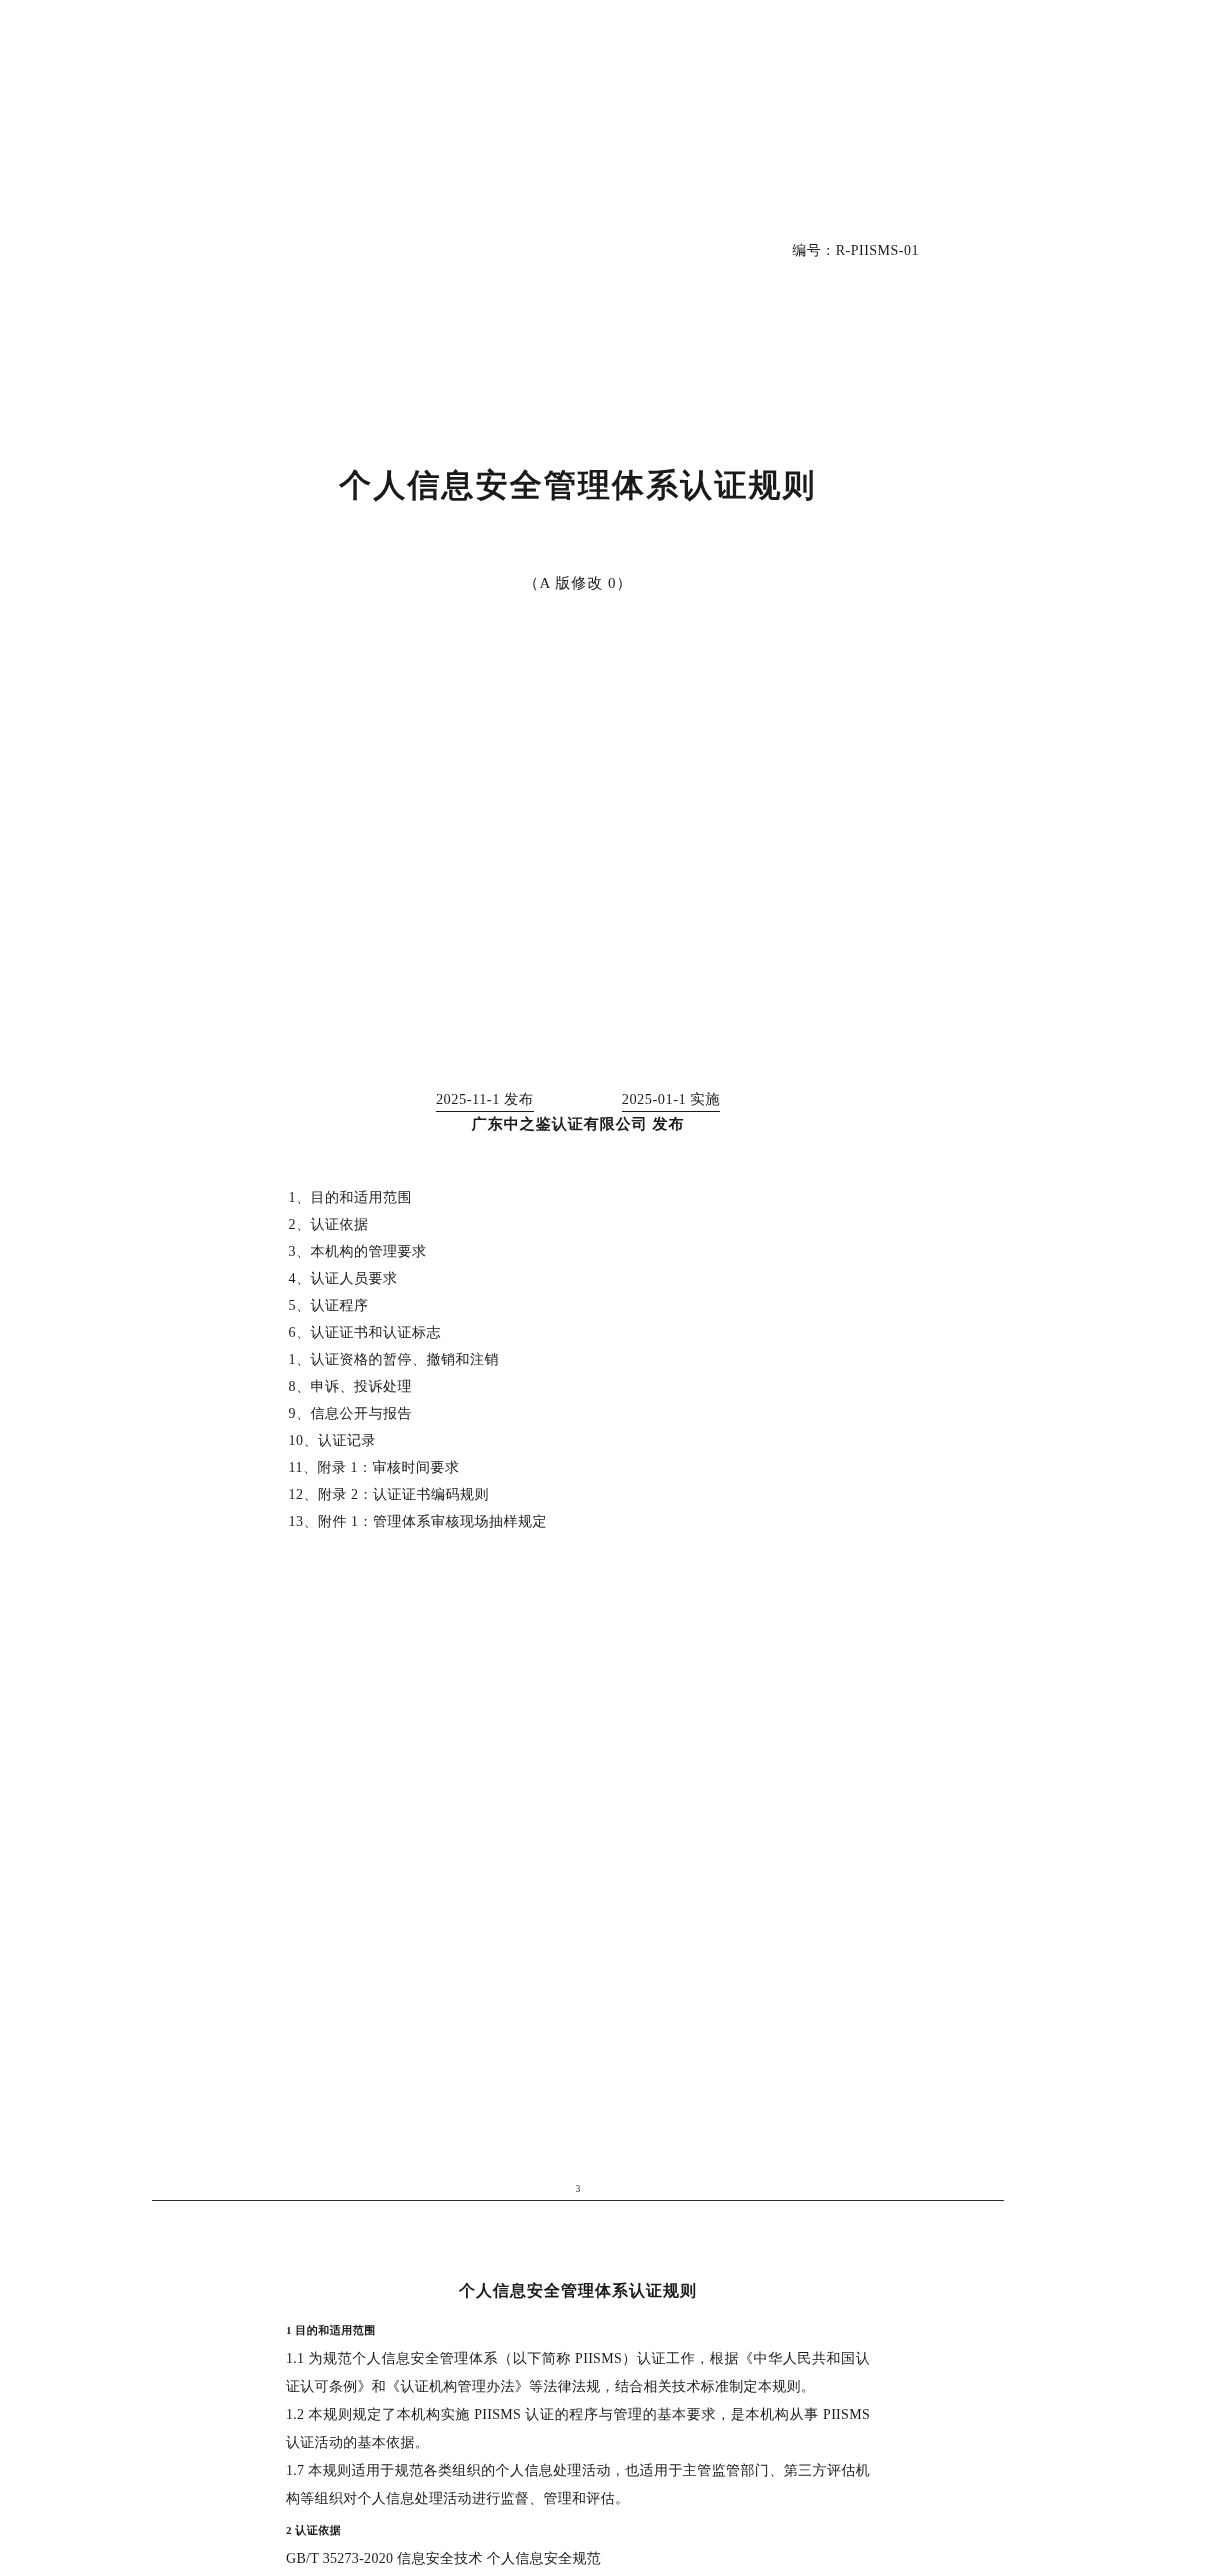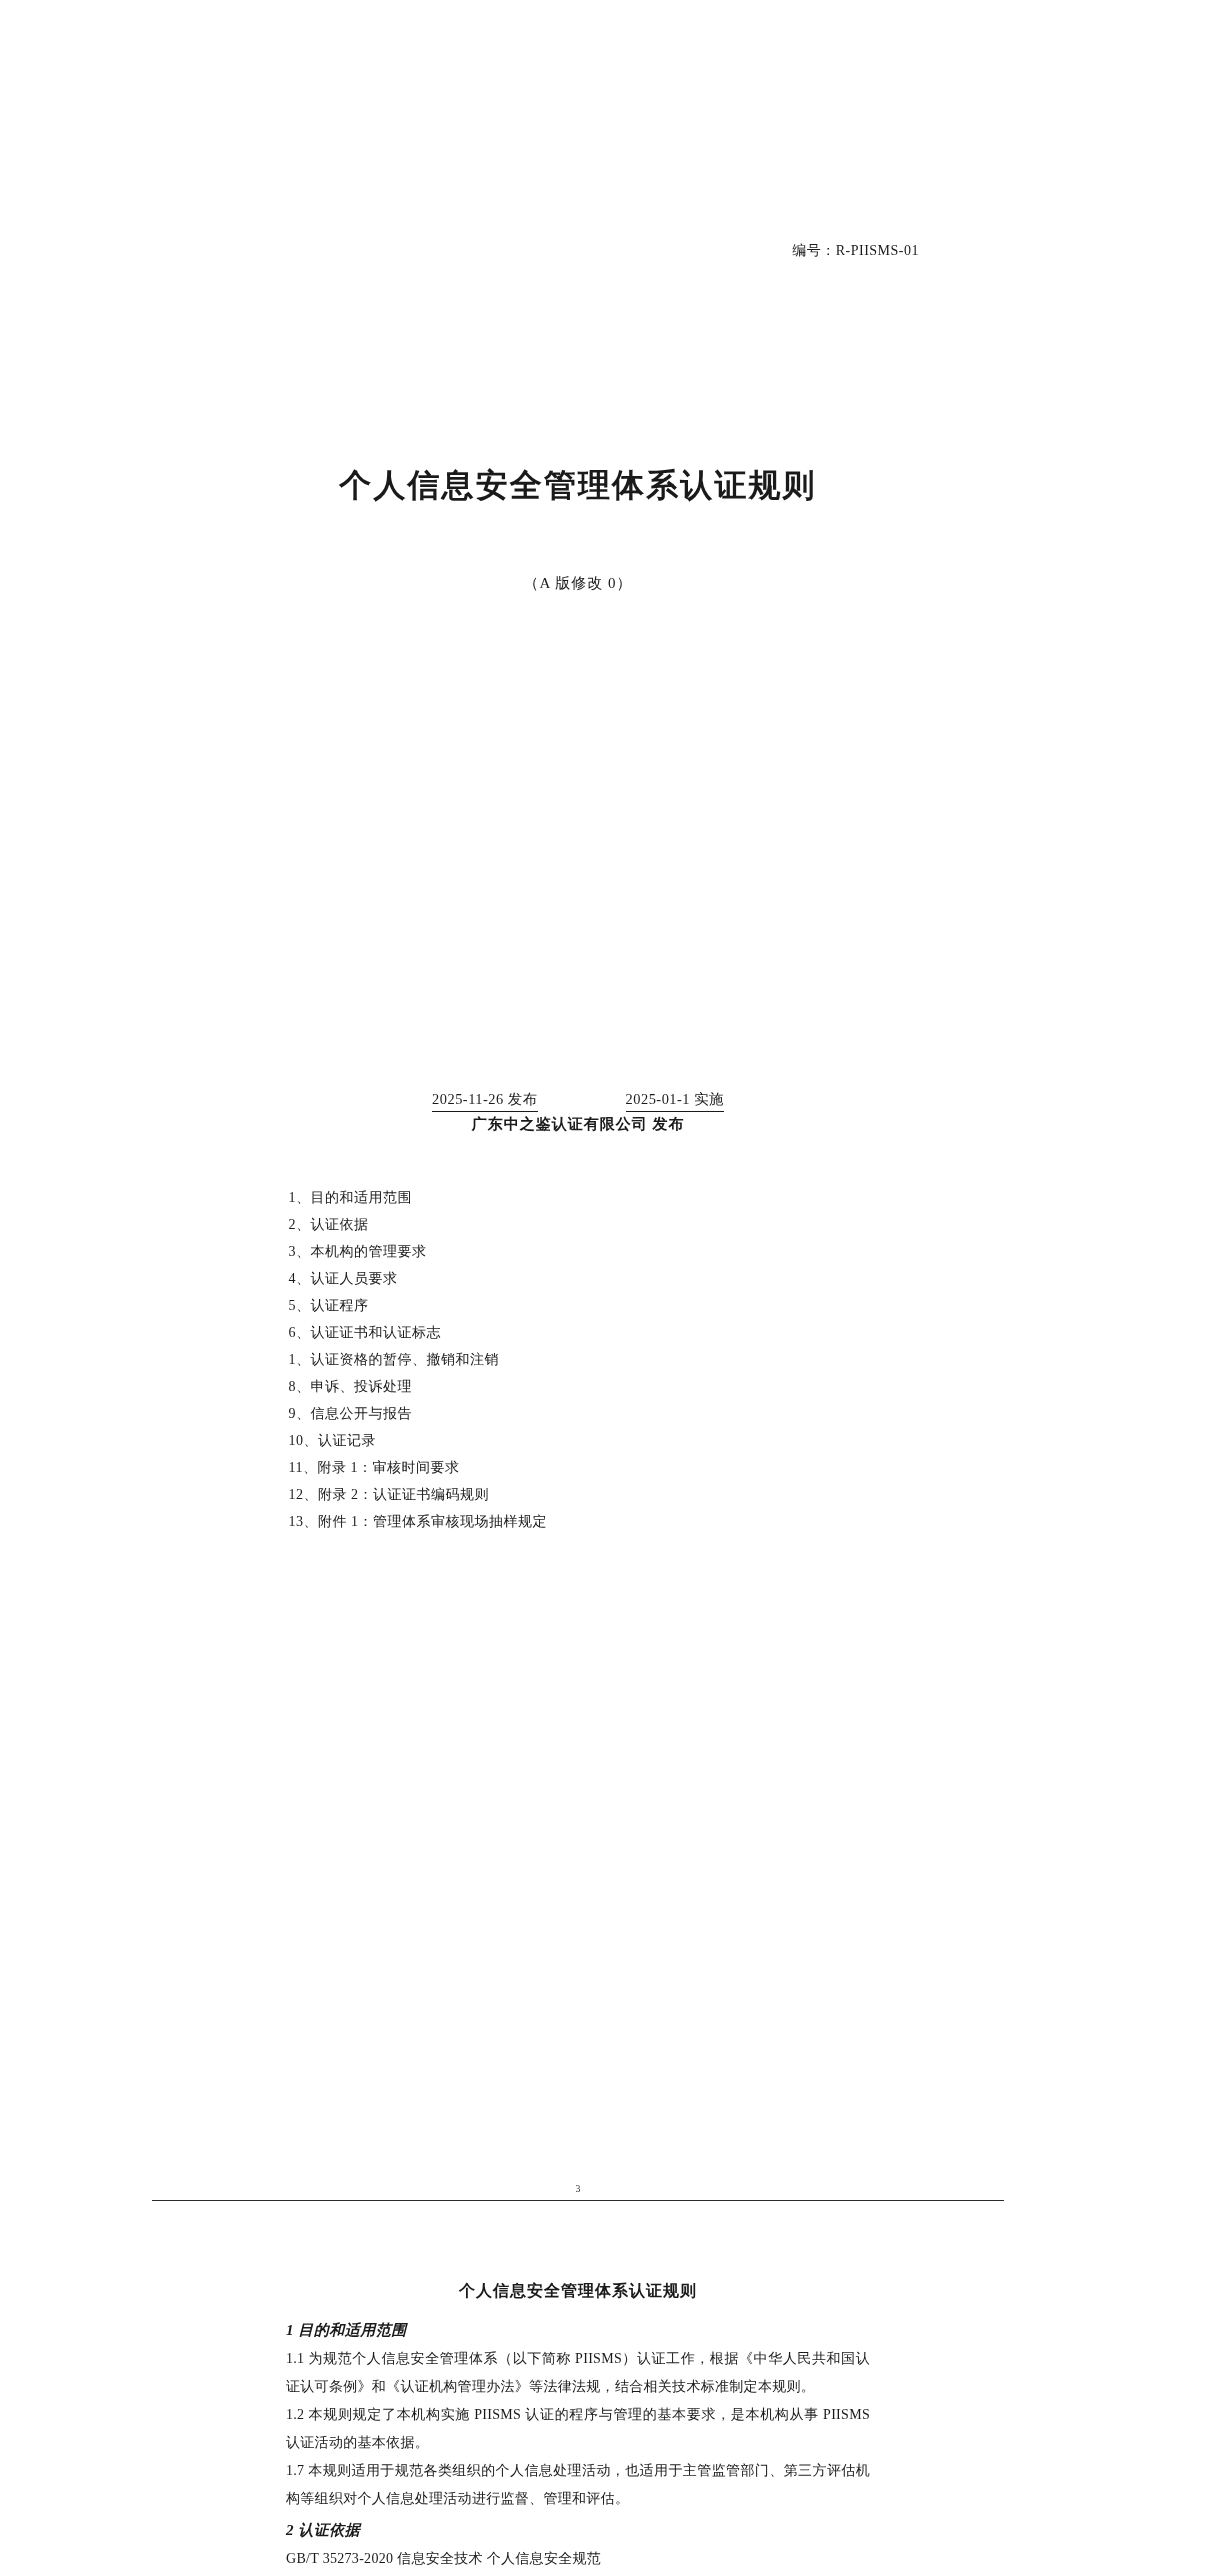--- a/index.html
+++ b/index.html
@@ -130,44 +130,43 @@
   }
   .body-title {
     text-align: center;
     font-size: 16px;
     font-weight: bold;
     letter-spacing: 1px;
     padding-top: 31px;
     padding-bottom: 11.3px;
   }
   .sec-head {
-    font-size: 15px;
+    font-size: 11px;
     font-weight: bold;
     line-height: 29px;
     letter-spacing: 0.5px;
     margin-top: 3.1px;
-    font-style: italic;
   }
   .para {
     font-size: 14px;
     line-height: 28px;
     text-align: justify;
     text-justify: inter-ideograph;
     letter-spacing: 0.3px;
   }
 </style>
 </head>
 <body>
 
 <div class="page cover">
   <div class="doc-code">编号：R-PIISMS-01</div>
   <div class="cover-title">个人信息安全管理体系认证规则</div>
   <div class="cover-version">（A 版修改 0）</div>
   <div class="cover-dates">
-    <span>2025-11-26 发布</span>
+    <span>2025-11-1 发布</span>
     <span>2025-01-1 实施</span>
   </div>
   <div class="cover-issuer">广东中之鉴认证有限公司  发布</div>
 </div>
 
 <div class="page toc">
   <div class="toc-list">
     <div class="toc-item">1、目的和适用范围</div>
     <div class="toc-item">2、认证依据</div>
     <div class="toc-item">3、本机构的管理要求</div>

